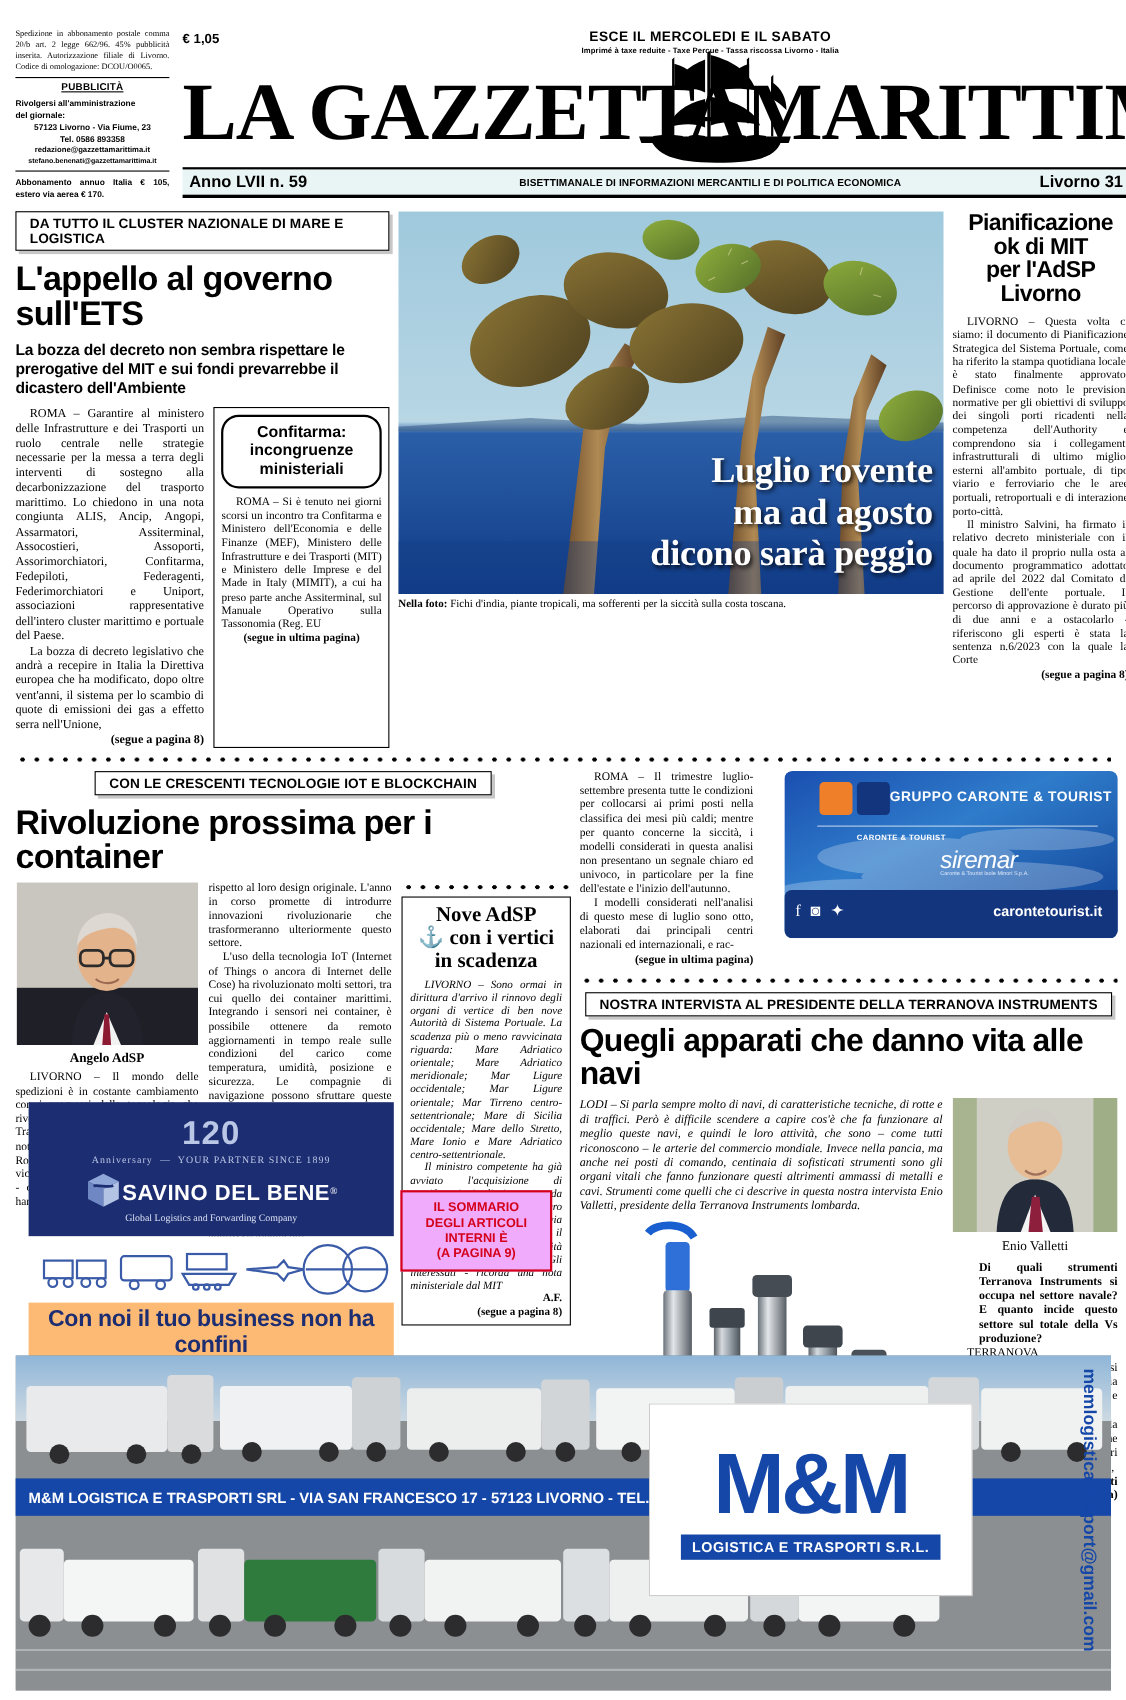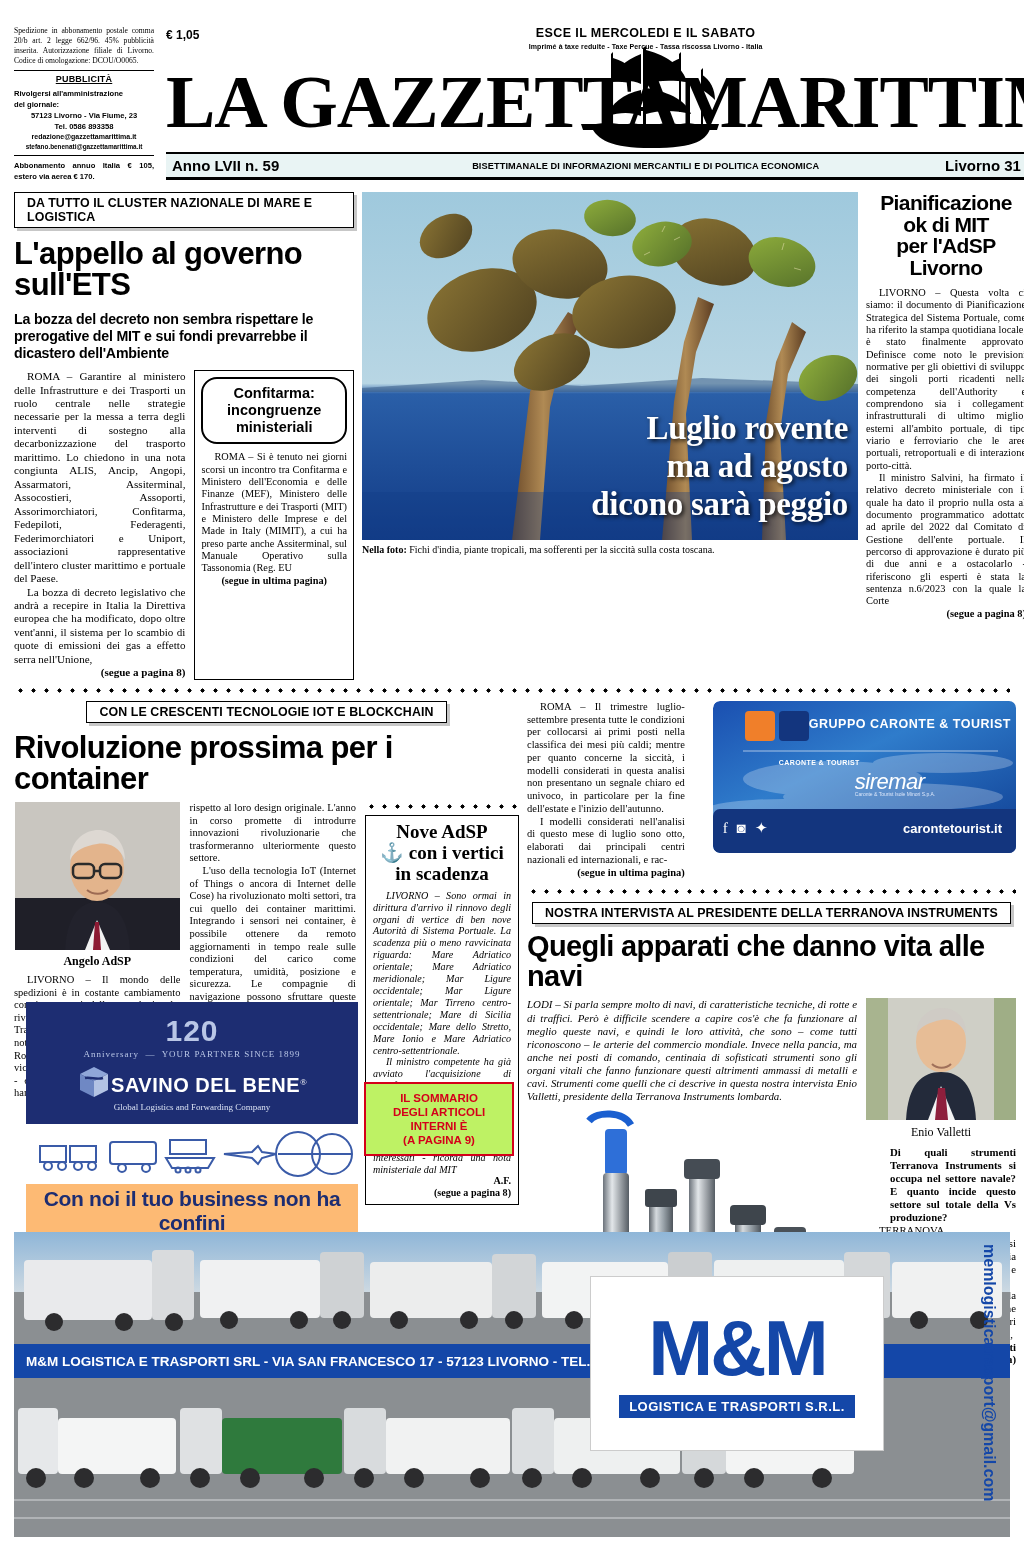--- a/index.html
+++ b/index.html
@@ -118,21 +118,21 @@
   .sdb-top { background:#1d2d72; padding:14px 10px 12px; text-align:center; color:#cdd6ee; }
   .sdb-120 { font-family:"Liberation Sans", sans-serif; font-weight:bold; font-size:30px; color:#b9c6e6; letter-spacing:1px; line-height:1;}
   .sdb-ann { font-size:9px; color:#b9c6e6; margin-top:3px; letter-spacing:1px;}
   .sdb-name { font-family:"Liberation Sans", sans-serif; font-weight:bold; font-size:20px; color:#fff; letter-spacing:.5px; margin-top:6px;}
   .sdb-tag { font-size:9px; color:#d8e0f2; margin-top:3px; }
   .sdb-icons { background:#fff; height:60px; position:relative; }
   .sdb-band { background:#fdba74; text-align:center; padding:3px 0 5px; }
   .sdb-band span { font-family:"Liberation Sans", sans-serif; font-weight:bold; font-size:21px; color:#1d2d72; letter-spacing:-.3px;}
   .sdb-foot { text-align:center; font-size:6.6px; line-height:1.5; padding:4px 0 2px; font-family:"Liberation Sans", sans-serif; font-weight:bold;}
 
-  .sommario { width:150px; border:2px solid #d4001a; background:#bef264; text-align:center;
+  .sommario { width:138px; border:2px solid #d4001a; background:#f0abfc; text-align:center;
               padding:7px 4px; font-family:"Liberation Sans", sans-serif; font-weight:bold;
               font-size:11.5px; line-height:1.22; color:#d4001a; }
 
   
   .mm-wrap { position:relative; width:996px; height:305px; margin-top:10px; overflow:hidden; }
   .mm-strip { position:absolute; left:0; top:0; width:996px; height:305px; }
   .mm-bar { position:absolute; left:0; right:0; top:112px; height:34px; background:#1447a8;
             display:flex; align-items:center; padding-left:12px; }
   .mm-bar span { color:#fff; font-family:"Liberation Sans", sans-serif; font-weight:bold; font-size:13.5px; }
   .mm-logo { position:absolute; right:126px; top:44px; width:294px; height:175px; background:#fff; border:1px solid #ccc;}

